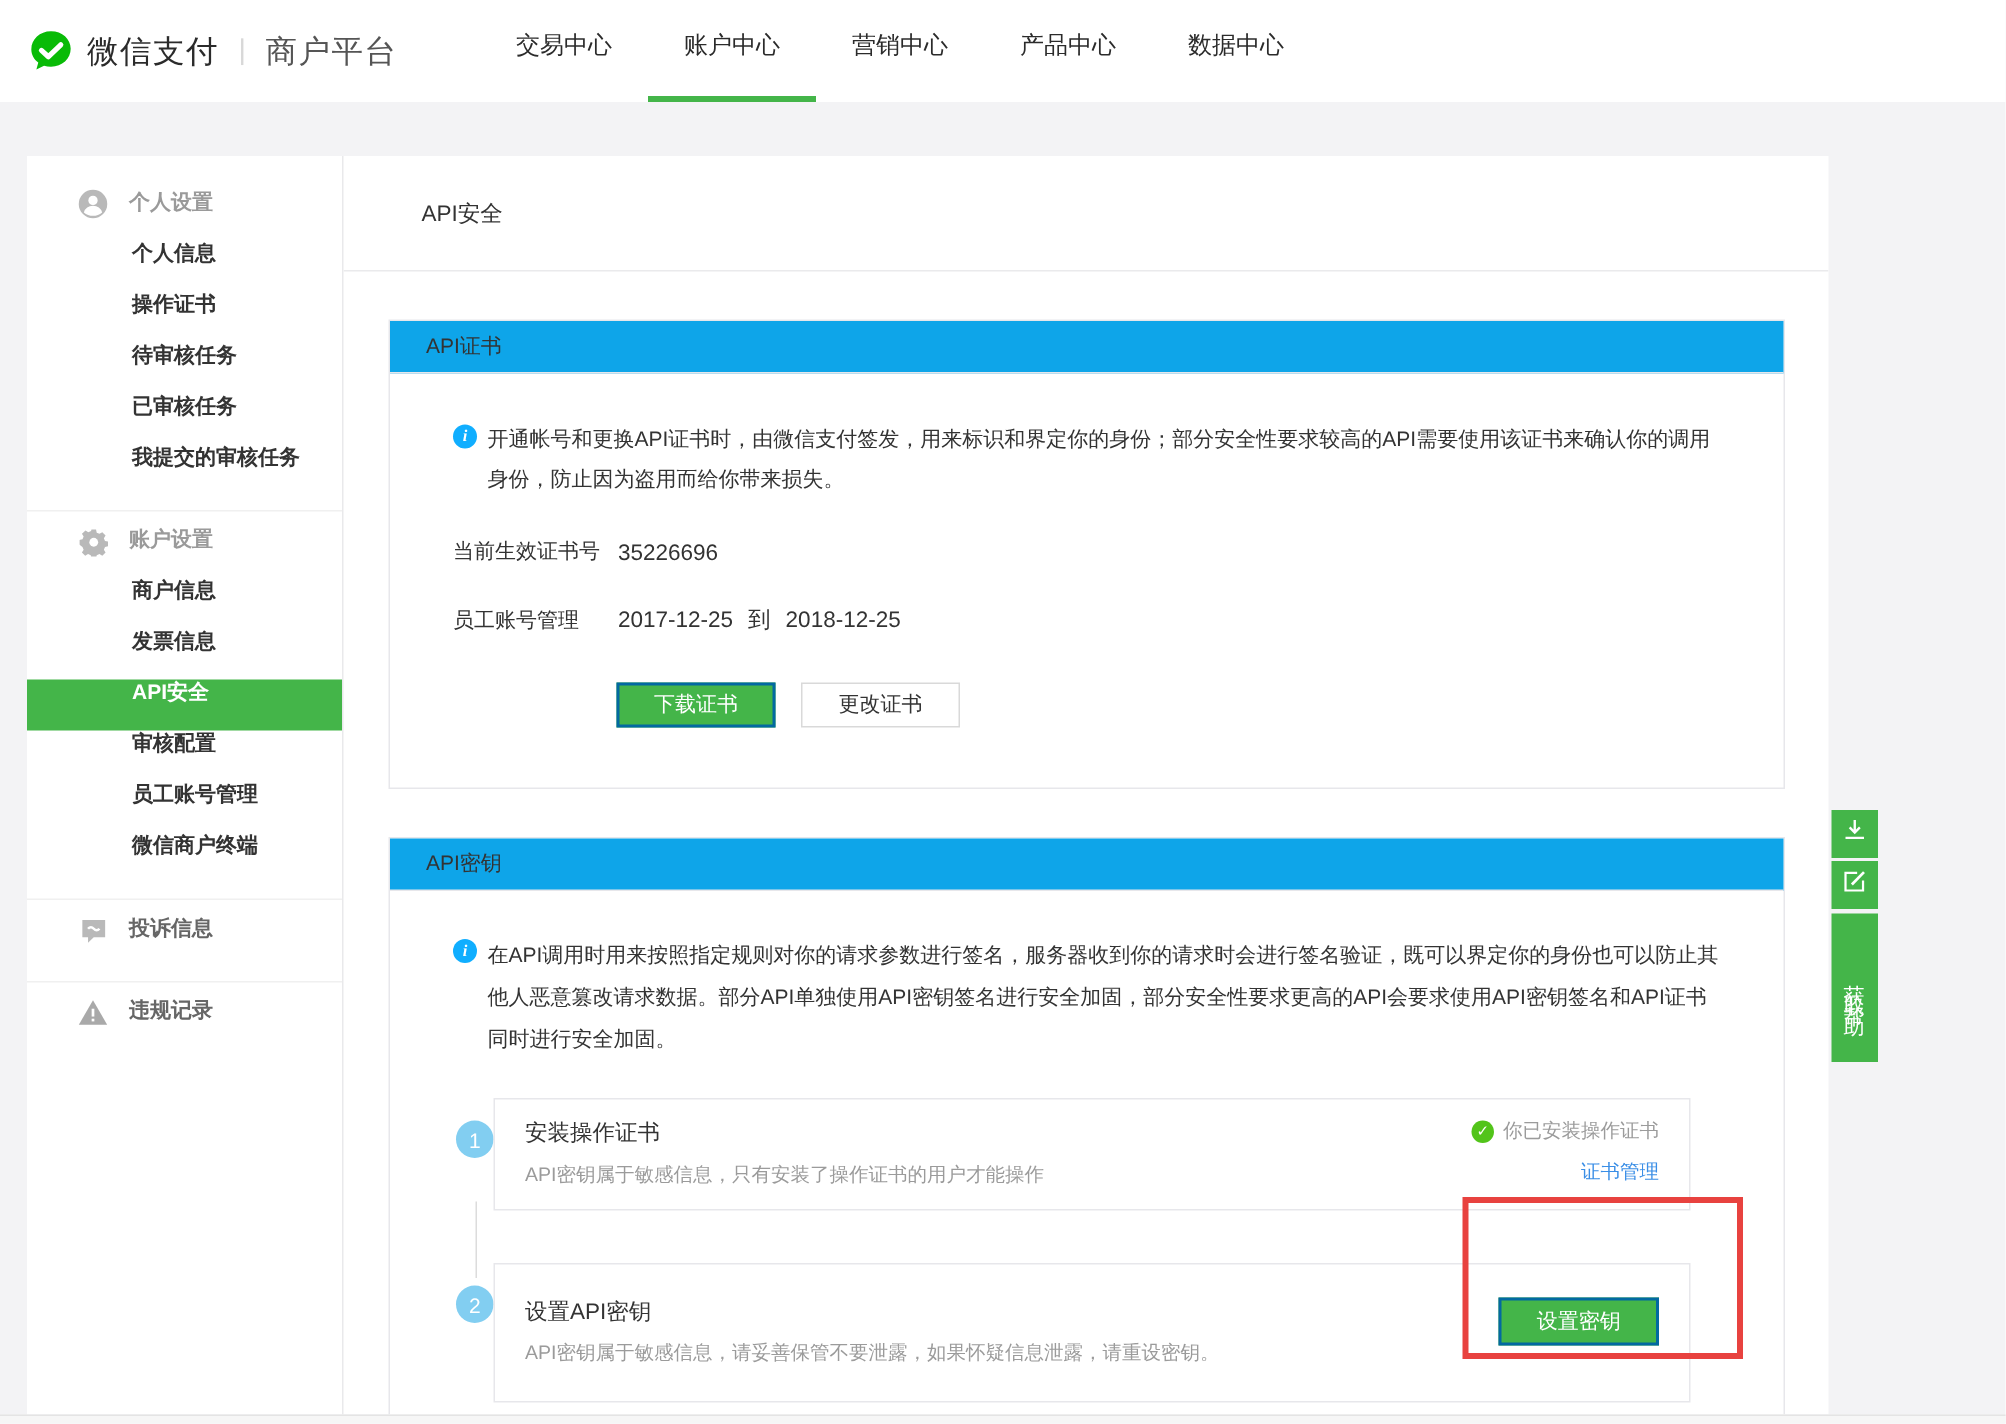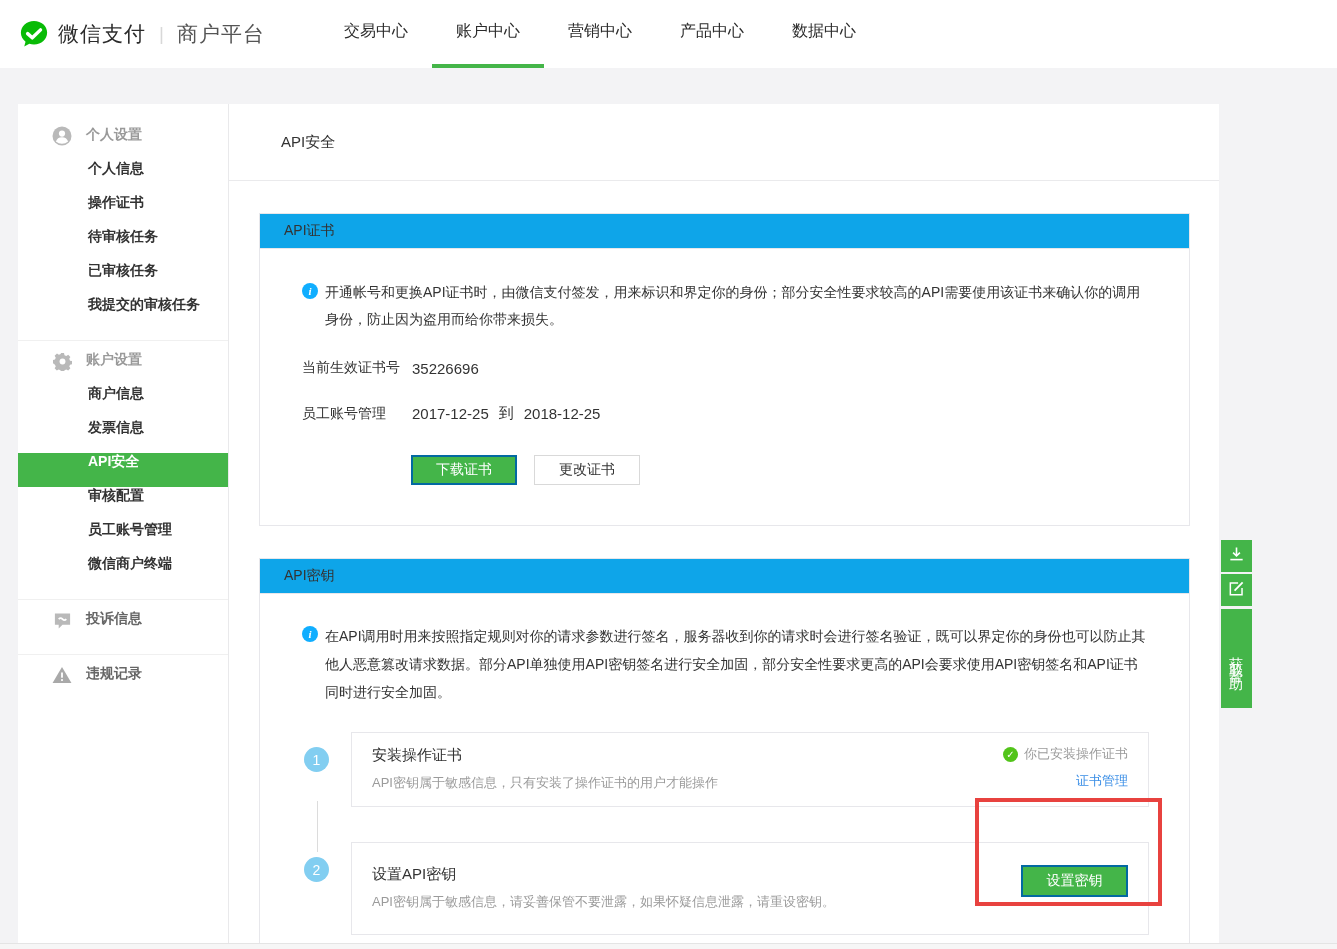--- a/index.html
+++ b/index.html
@@ -53,21 +53,21 @@
   .btn-row { display:flex; margin-left:109px; margin-top:32px; }
   .btn { width:106px; height:30px; font-size:14px; cursor:pointer; display:flex; align-items:center; justify-content:center; font-family:inherit; }
   .btn-green { background:#44B549; color:#fff; border:2px solid #0369a1; }
   .btn-white { background:#fff; color:#333; border:1px solid #d9d9d9; margin-left:17px; }
 
   .steps { margin-top:26px; padding-left:2px; }
   .step { display:flex; position:relative; }
   .step + .step { margin-top:35px; }
   .step + .step::before { content:""; position:absolute; left:13px; top:-41px; width:1px; height:51px; background:#dcdcdc; }
   .step-circle { flex:0 0 25px; width:25px; height:25px; border-radius:50%; background:#82CEF1; color:#fff; font-size:14px; display:flex; align-items:center; justify-content:center; margin-top:15px; }
-  .step-box { margin-left:22px; width:798px; border:1px solid #e7e7eb; position:relative; padding:13px 20px 0 20px; }
+  .step-box { width:798px; border:1px solid #e7e7eb; position:relative; padding:13px 20px 0 20px; }
   .step-box.h1 { height:75px; }
   .step-box.h2 { height:93px; padding-top:22px; }
   .step-title { font-size:15px; color:#333; }
   .step-desc { font-size:13px; color:#9b9b9b; margin-top:9px; }
   .step-right { position:absolute; right:20px; top:12px; text-align:right; }
   .status-line { display:flex; align-items:center; font-size:13px; color:#9b9b9b; justify-content:flex-end; }
   .check-badge { width:15px; height:15px; border-radius:50%; background:#52C41A; color:#fff; font-size:10px; display:flex; align-items:center; justify-content:center; margin-right:6px; }
   .link { display:inline-block; margin-top:9px; font-size:13px; color:#3A8EE6; cursor:pointer; text-decoration:none; }
   .step-btn { position:absolute; right:20px; top:22px; width:107px; height:32px; }
 

